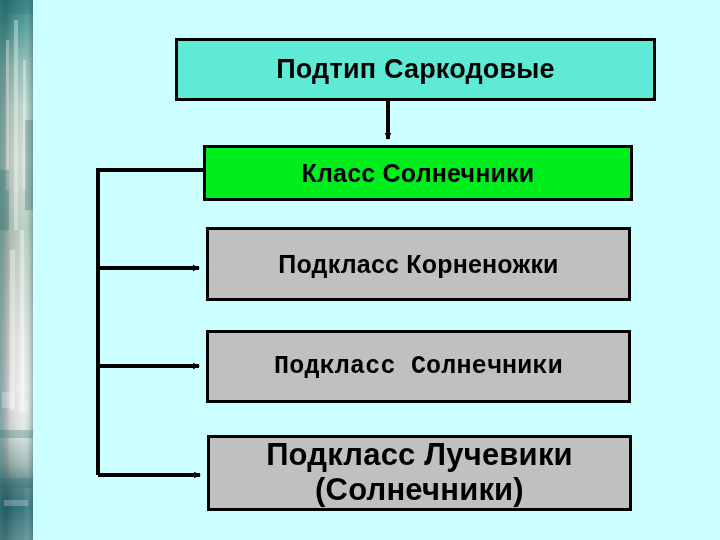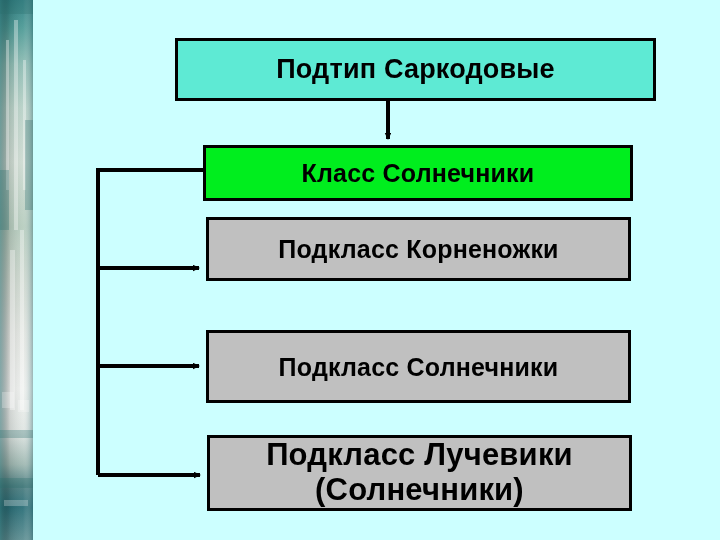--- a/index.html
+++ b/index.html
@@ -60,33 +60,34 @@
   #node-class {
     left: 203px;
     top: 145px;
     width: 430px;
     height: 56px;
     background: #00EE1E;
     font-size: 25px;
   }
   #node-rhizopoda {
     left: 206px;
-    top: 217px;
+    top: 227px;
     width: 425px;
-    height: 64px;
+    height: 74px;
     background: #C0C0C0;
     font-size: 25px;
   }
   #node-heliozoa {
     left: 206px;
     top: 330px;
     width: 425px;
     height: 73px;
     background: #C0C0C0;
     font-size: 25px;
+    font-family: Liberation Mono, monospace;
   }
   #node-radiolaria {
     left: 207px;
     top: 435px;
     width: 425px;
     height: 76px;
     background: #C0C0C0;
     font-size: 31px;
   }
 

